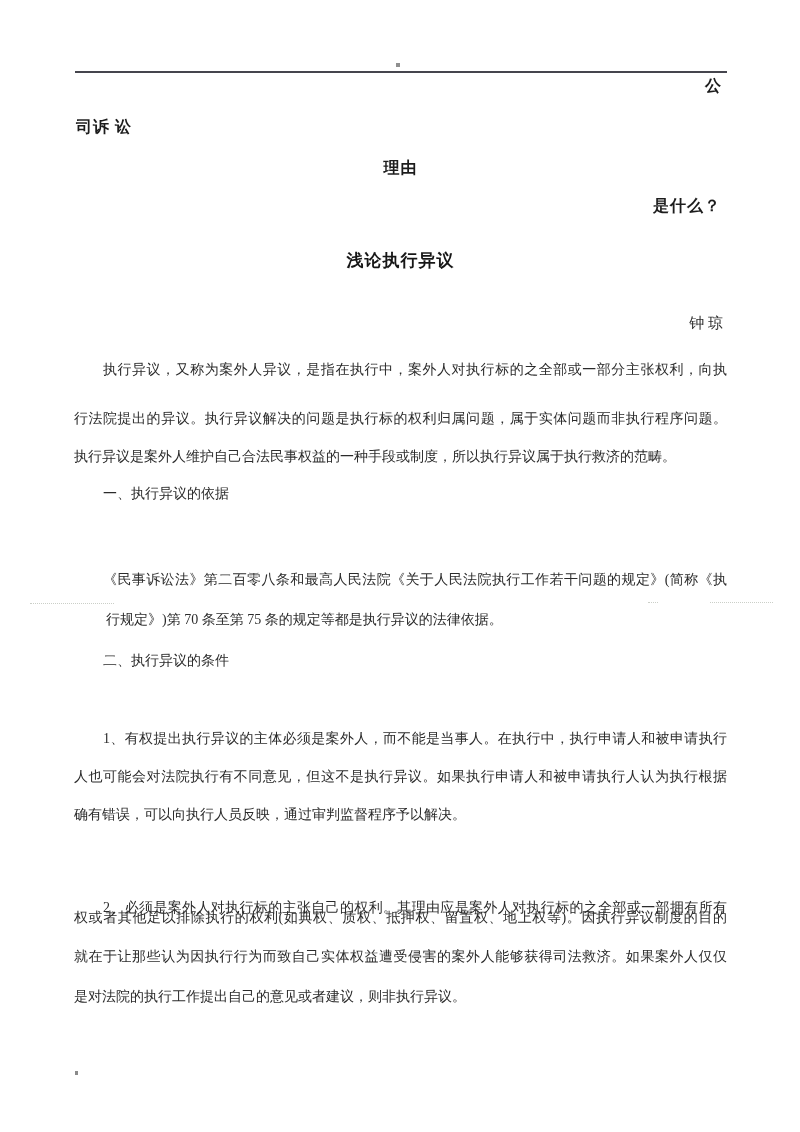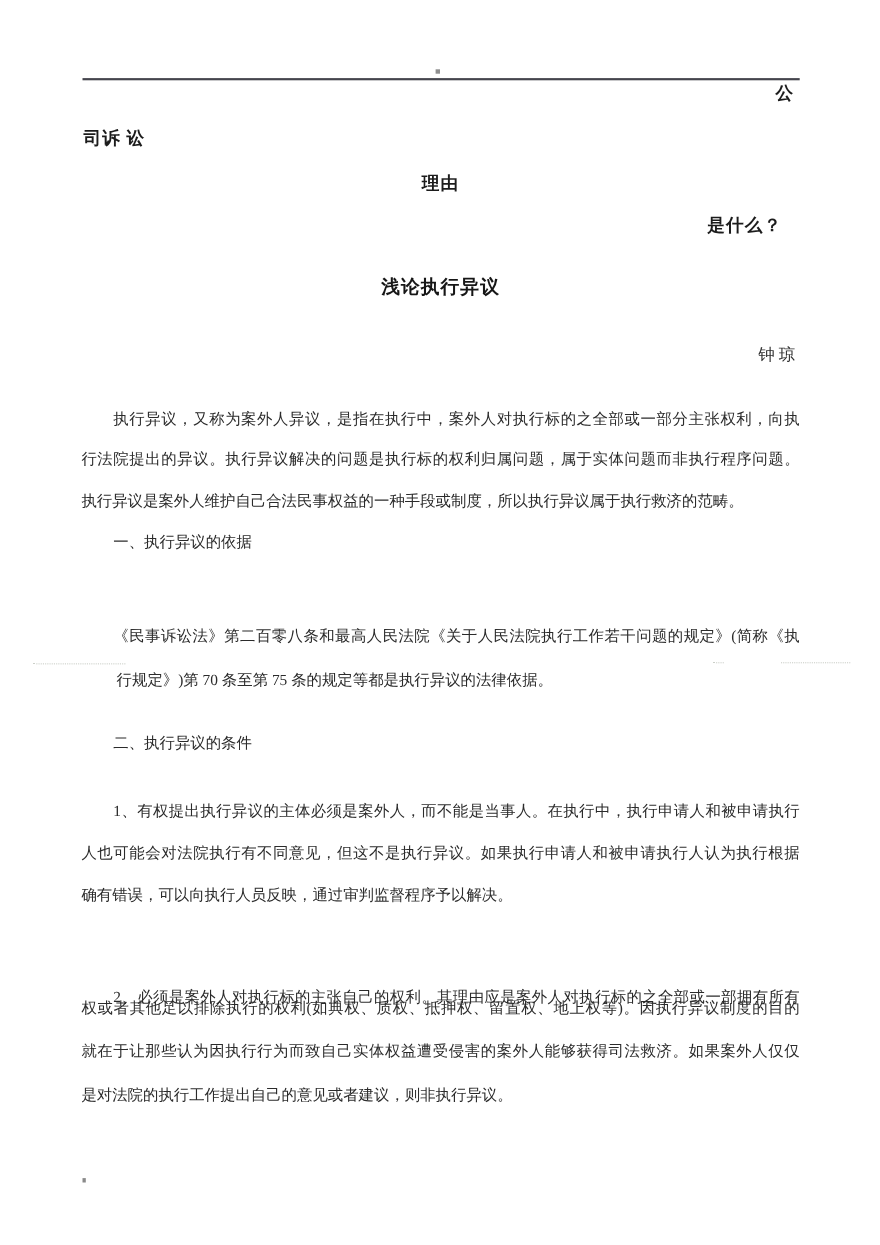--- a/index.html
+++ b/index.html
@@ -49,21 +49,21 @@
     font-weight: bold;
     font-size: 16px;
     line-height: 22px;
     color: #1c1c1c;
     letter-spacing: 1px;
     white-space: pre;
   }
   .frag-gong   { right: 78px; top: 75px; }
   .frag-left   { left: 76px;  top: 116px; }
   .frag-center { left: 74px;  top: 157px; width: 653px; text-align: center; }
-  .frag-right  { right: 89px; top: 195px; margin-left: 39px; }
+  .frag-right  { right: 79px; top: 195px; margin-left: 39px; }
 
   .doc-title {
     position: absolute;
     left: 74px; top: 250px;
     width: 653px;
     text-align: center;
     font-weight: bold;
     font-size: 17px;
     line-height: 22px;
     color: #161616;
@@ -91,24 +91,24 @@
     white-space: nowrap;
   }
   .fill {
     white-space: normal;
     text-align: justify;
     text-align-last: justify;
   }
   .ind { text-indent: 29px; }
 
   
-  .y372 { top: 372px; font-family: Liberation Serif, serif; } .y409 { top: 409px; } .y447 { top: 447px; }
+  .y372 { top: 360px; font-family: Liberation Serif, serif; } .y409 { top: 409px; } .y447 { top: 447px; }
   .y509 { top: 484px; }
   .y570 { top: 570px; } .y610 { top: 610px; margin-left: 32px; }
-  .y667 { top: 667px; }
+  .y667 { top: 651px; }
   .y729 { top: 729px; } .y767 { top: 767px; } .y805 { top: 805px; }
   .y868 { top: 868px; margin-top: 30px; } .y908 { top: 908px; } .y947 { top: 947px; } .y987 { top: 987px; }
 </style>
 </head>
 <body>
 
 <div class="page">
 
   <div class="dot-top"></div>
   <div class="header-rule"></div>

